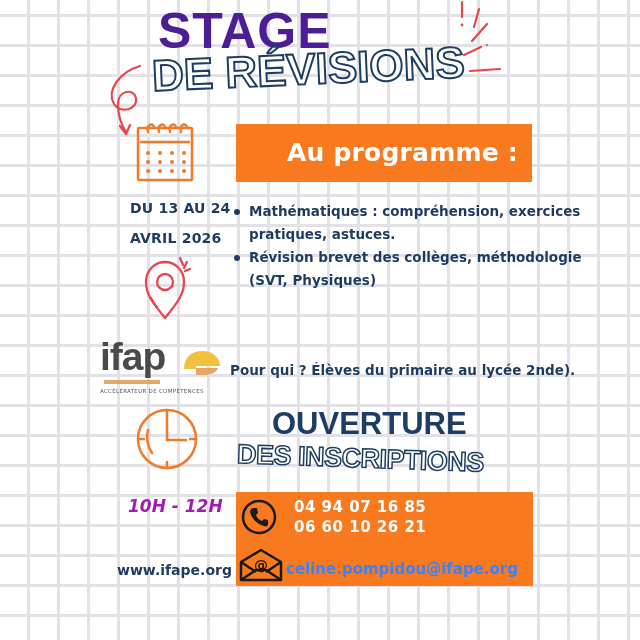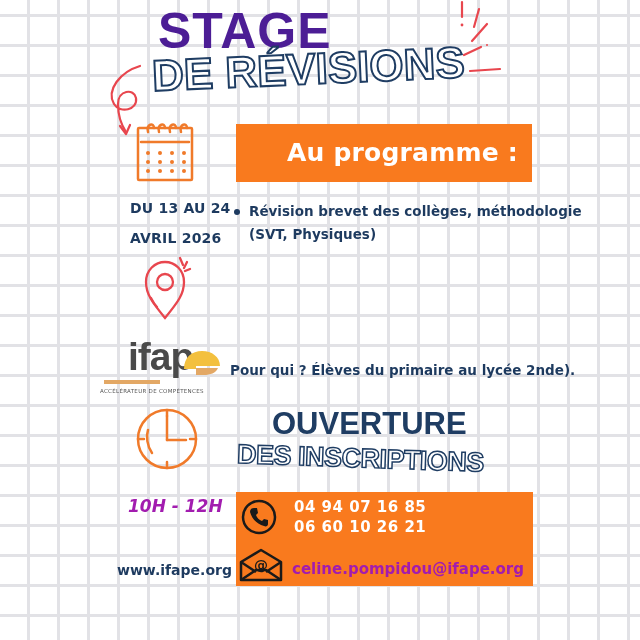--- a/index.html
+++ b/index.html
@@ -64,21 +64,21 @@
   .prog-list li::before {
     content: ""; position: absolute; left: 2px; top: 9px;
     width: 6px; height: 6px; border-radius: 50%; background: #1d3a5f;
   }
 
   
   .logo { left: 100px; top: 337px; width: 130px; height: 62px; }
   .logo-word {
     position: absolute; left: 0; top: 0;
     font-family: "Liberation Sans", sans-serif; font-weight: 700;
-    font-size: 39px; color: #4a4a4a; letter-spacing: -1px; line-height: 1; margin-left: 28px;
+    font-size: 39px; color: #4a4a4a; letter-spacing: -1px; line-height: 1;
   }
   .logo-bar { position: absolute; left: 4px; top: 43px; width: 56px; height: 4px; background: #e3a865; }
   .logo-tagline {
     position: absolute; left: 0; top: 51px; width: 130px;
     font-family: "DejaVu Sans", sans-serif; font-size: 5.5px;
     color: #555; letter-spacing: 0.3px; white-space: nowrap;
   }
 
   .pour-qui {
     left: 230px; top: 362px;
@@ -105,23 +105,23 @@
     font-family: "DejaVu Sans", sans-serif; font-weight: 700;
     font-style: italic; font-size: 17px; color: #a21caf;
   }
 
   .phones {
     left: 294px; top: 497px;
     font-family: "DejaVu Sans", sans-serif; font-weight: 700;
     font-size: 15px; line-height: 20px; color: #fff; letter-spacing: 0.5px;
   }
   .email {
-    left: 292px; top: 560px;
-    font-family: "DejaVu Sans", sans-serif; font-weight: 700;
-    font-size: 15px; color: #a21caf;
+    left: 286px; top: 560px;
+    font-family: "DejaVu Sans", sans-serif; font-weight: 700;
+    font-size: 15px; color: #3b82f6;
   }
 
   .website {
     left: 117px; top: 562px;
     font-family: "DejaVu Sans", sans-serif; font-weight: 700;
     font-size: 14px; color: #1d3a5f;
   }
   svg { display: block; }
 </style>
 </head>
@@ -174,20 +174,21 @@
 
 <div class="abs orange-box prog-box"></div>
 <div class="abs prog-label">Au programme :</div>
 
 <div class="abs dates">
   <div>DU 13 AU 24</div>
   <div>AVRIL 2026</div>
 </div>
 
 <ul class="abs prog-list">
+  <li>Mathématiques : compréhension, exercices pratiques, astuces.</li>
   <li>Révision brevet des collèges, méthodologie (SVT, Physiques)</li>
 </ul>
 
 <svg class="abs" style="left:142px; top:256px;" width="60" height="66" viewBox="0 0 60 66">
   <g fill="none" stroke="#e8464e" stroke-width="2.3" stroke-linecap="round">
     <path d="M23 62 C 10 46, 4 38, 4 26 C 4 14, 13 6, 23 6 C 33 6, 42 14, 42 26 C 42 38, 36 46, 23 62 Z"></path>
     <circle cx="23" cy="26" r="8"></circle>
     <line x1="38" y1="2" x2="41" y2="9"></line>
     <line x1="45" y1="6" x2="42" y2="12"></line>
     <line x1="48" y1="13" x2="43" y2="15"></line>

